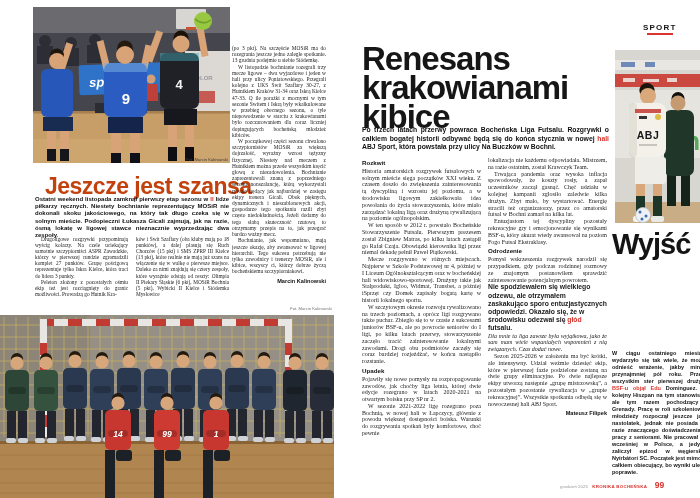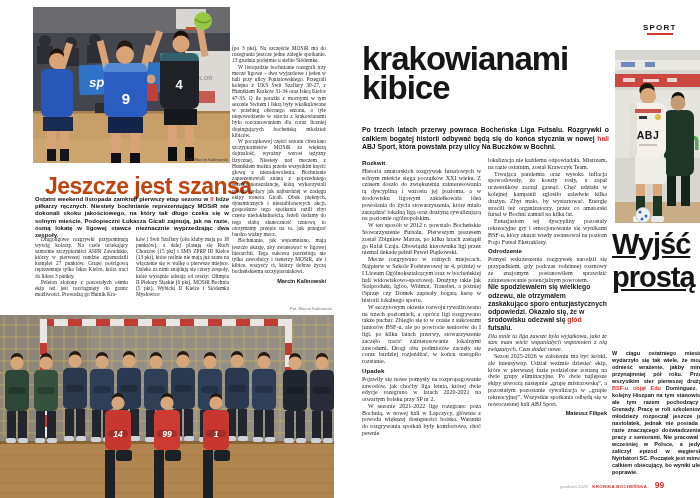--- a/index.html
+++ b/index.html
@@ -43,21 +43,21 @@
   .rcol{top:157px;width:119px;height:322px;font-size:6px;line-height:6.8px;overflow:hidden;}
   .rcol1{left:362px;}
   .rcol2{left:488px;}
   .pullquote{font-family:"Liberation Sans",sans-serif;font-weight:bold;font-size:6.8px;
              line-height:8.2px;text-align:left;margin:4px 0;color:#1a1a1a;text-indent:0 !important;}
   .quotepara{font-style:italic;}
 
   
   .side-photo{left:615px;top:50px;width:85px;height:173px;overflow:hidden;}
   .hl-side{left:612px;top:228px;margin:0;font-size:29px;line-height:33px;
-           letter-spacing:-1px;font-weight:bold;color:#141414;text-decoration:underline;}
+           letter-spacing:-1px;font-weight:bold;color:#141414;}
   .hl-side span{display:block;}
   .side-text{left:612px;top:350px;width:96px;margin:0;font-weight:bold;
              font-size:5.5px;line-height:7px;text-align:justify;color:#141414;}
 
   
   .footer{left:560px;top:474px;width:104px;text-align:right;white-space:nowrap;}
   .footer .date{font-size:4.4px;color:#9a9a9a;}
   .footer .mag{font-size:4.4px;font-weight:bold;color:#d9342e;letter-spacing:.3px;}
   .footer .pno{font-size:8.5px;font-weight:bold;color:#d9342e;margin-left:3px;}
 
@@ -257,20 +257,21 @@
   </section>
 
   <section>
 
     <div class="abs sport-label">
       <div class="txt">SPORT</div>
       <div class="bar"></div>
     </div>
 
     <h1 class="abs hl-right">
+      <span>Renesans</span>
       <span>krakowianami</span>
       <span>kibice</span>
     </h1>
 
     <p class="abs lead-right"><span>Po trzech latach przerwy powraca Bocheńska Liga Futsalu. Rozgrywki o całkiem bogatej historii odbywać będą się do końca stycznia w nowej </span><span class="red">hali</span><span> ABJ Sport, która powstała przy ulicy Na Buczków w Bochni.</span></p>
 
     <div class="abs rcol rcol1 bodytext">
       <div class="colhead">Rozkwit</div>
       <p class="noind">Historia amatorskich rozgrywek futsalowych w solnym mieście sięga początków XXI wieku. Z czasem doszło do zwiększenia zainteresowania tą dyscypliną i wzrostu jej poziomu, a w środowisku ligowym zakiełkowała idea powołania do życia stowarzyszenia, które miało zarządzać lokalną ligą oraz drużyną rywalizującą na poziomie ogólnopolskim.</p>
       <p>W ten sposób w 2012 r. powstało Bocheńskie Stowarzyszenie Futsalu. Pierwszym prezesem został Zbigniew Matras, po kilku latach zastąpił go Rafał Czaja. Obowiązki kierownika ligi przez niemal dekadę pełnił Paweł Piątkowski.</p>
@@ -338,21 +339,20 @@
           <circle cx="28" cy="165" r="7.5" fill="#eef0f3" stroke="#b8c0cc" stroke-width="0.8"></circle>
           <circle cx="25" cy="162" r="1.5" fill="#3a6cae"></circle>
           <circle cx="31" cy="166" r="1.5" fill="#3a6cae"></circle>
           <circle cx="27" cy="169" r="1.5" fill="#3a6cae"></circle>
         </g>
       </svg>
     </figure>
 
     <h1 class="abs hl-side">
       <span>Wyjść</span>
-      <span>prostą</span>
     </h1>
     <p class="abs side-text"><span>W ciągu ostatniego miesiąca wydarzyło się tak wiele, że można odnieść wrażenie, jakby minęło przynajmniej pół roku. Przede wszystkim ster pierwszej drużyny </span><span class="red">BSF-u objął Edu</span><span> Dominguez. To kolejny Hiszpan na tym stanowisku, ale tym razem pochodzący z Grenady. Pracę w roli szkoleniowca młodzieży rozpoczął jeszcze jako nastolatek, jednak nie posiada na razie znaczącego doświadczenia w pracy z seniorami. Nie pracował też wcześniej w Polsce, a jedynie zaliczył epizod w węgierskim Nyírbátori SC. Początek jest mimo to całkiem obiecujący, bo wyniki uległy poprawie.</span></p>
 
     <div class="abs footer">
       <span class="date">grudzień 2025</span>
       <span class="mag">KRONIKA BOCHEŃSKA</span>
       <span class="pno">99</span>
     </div>
   </section>
 </div>

